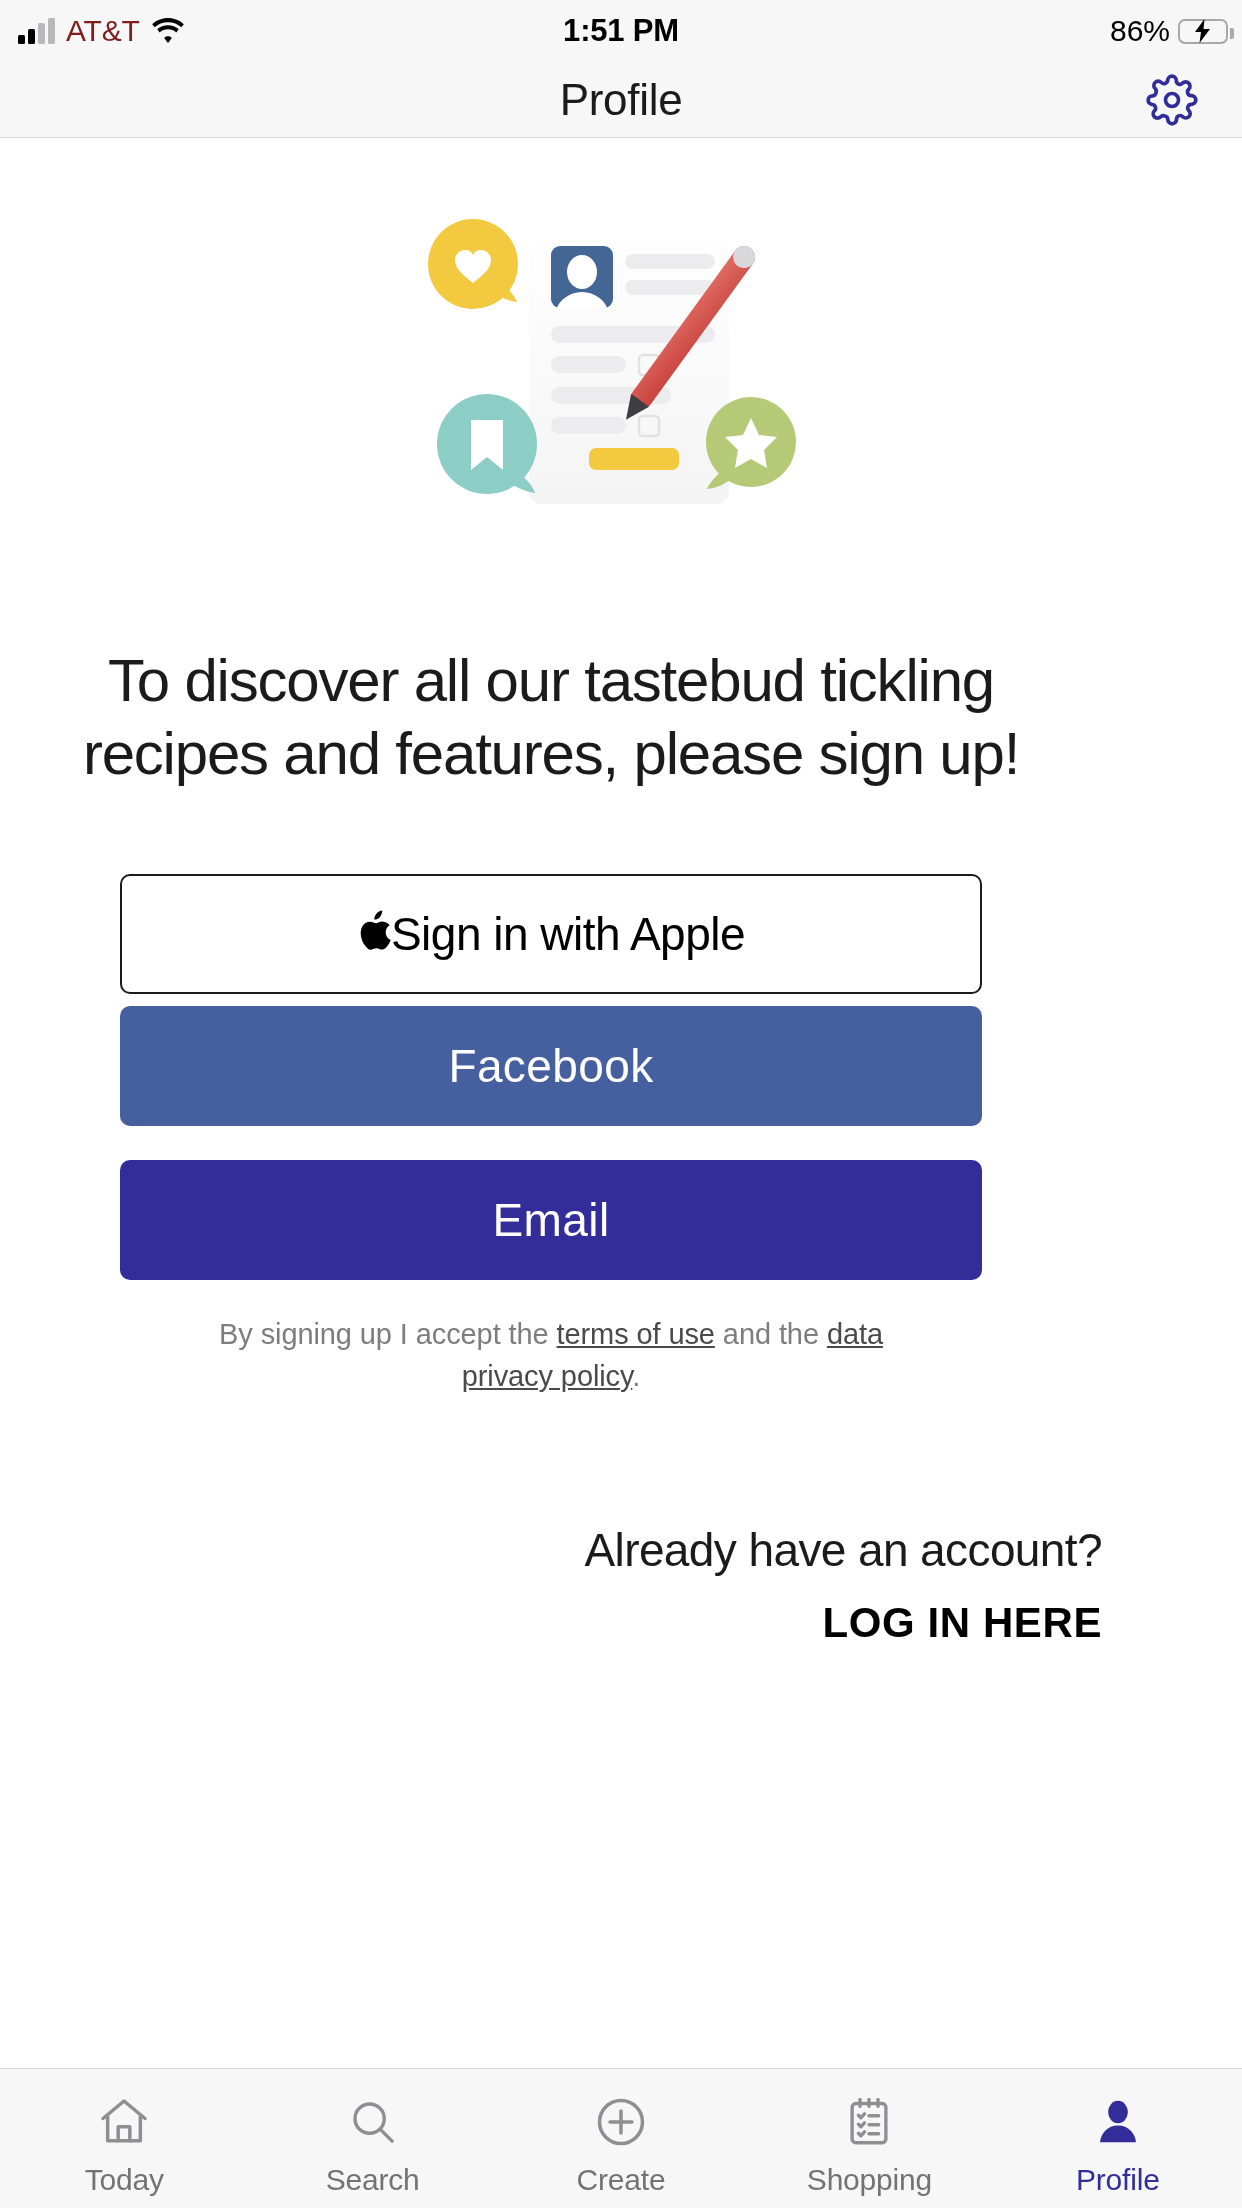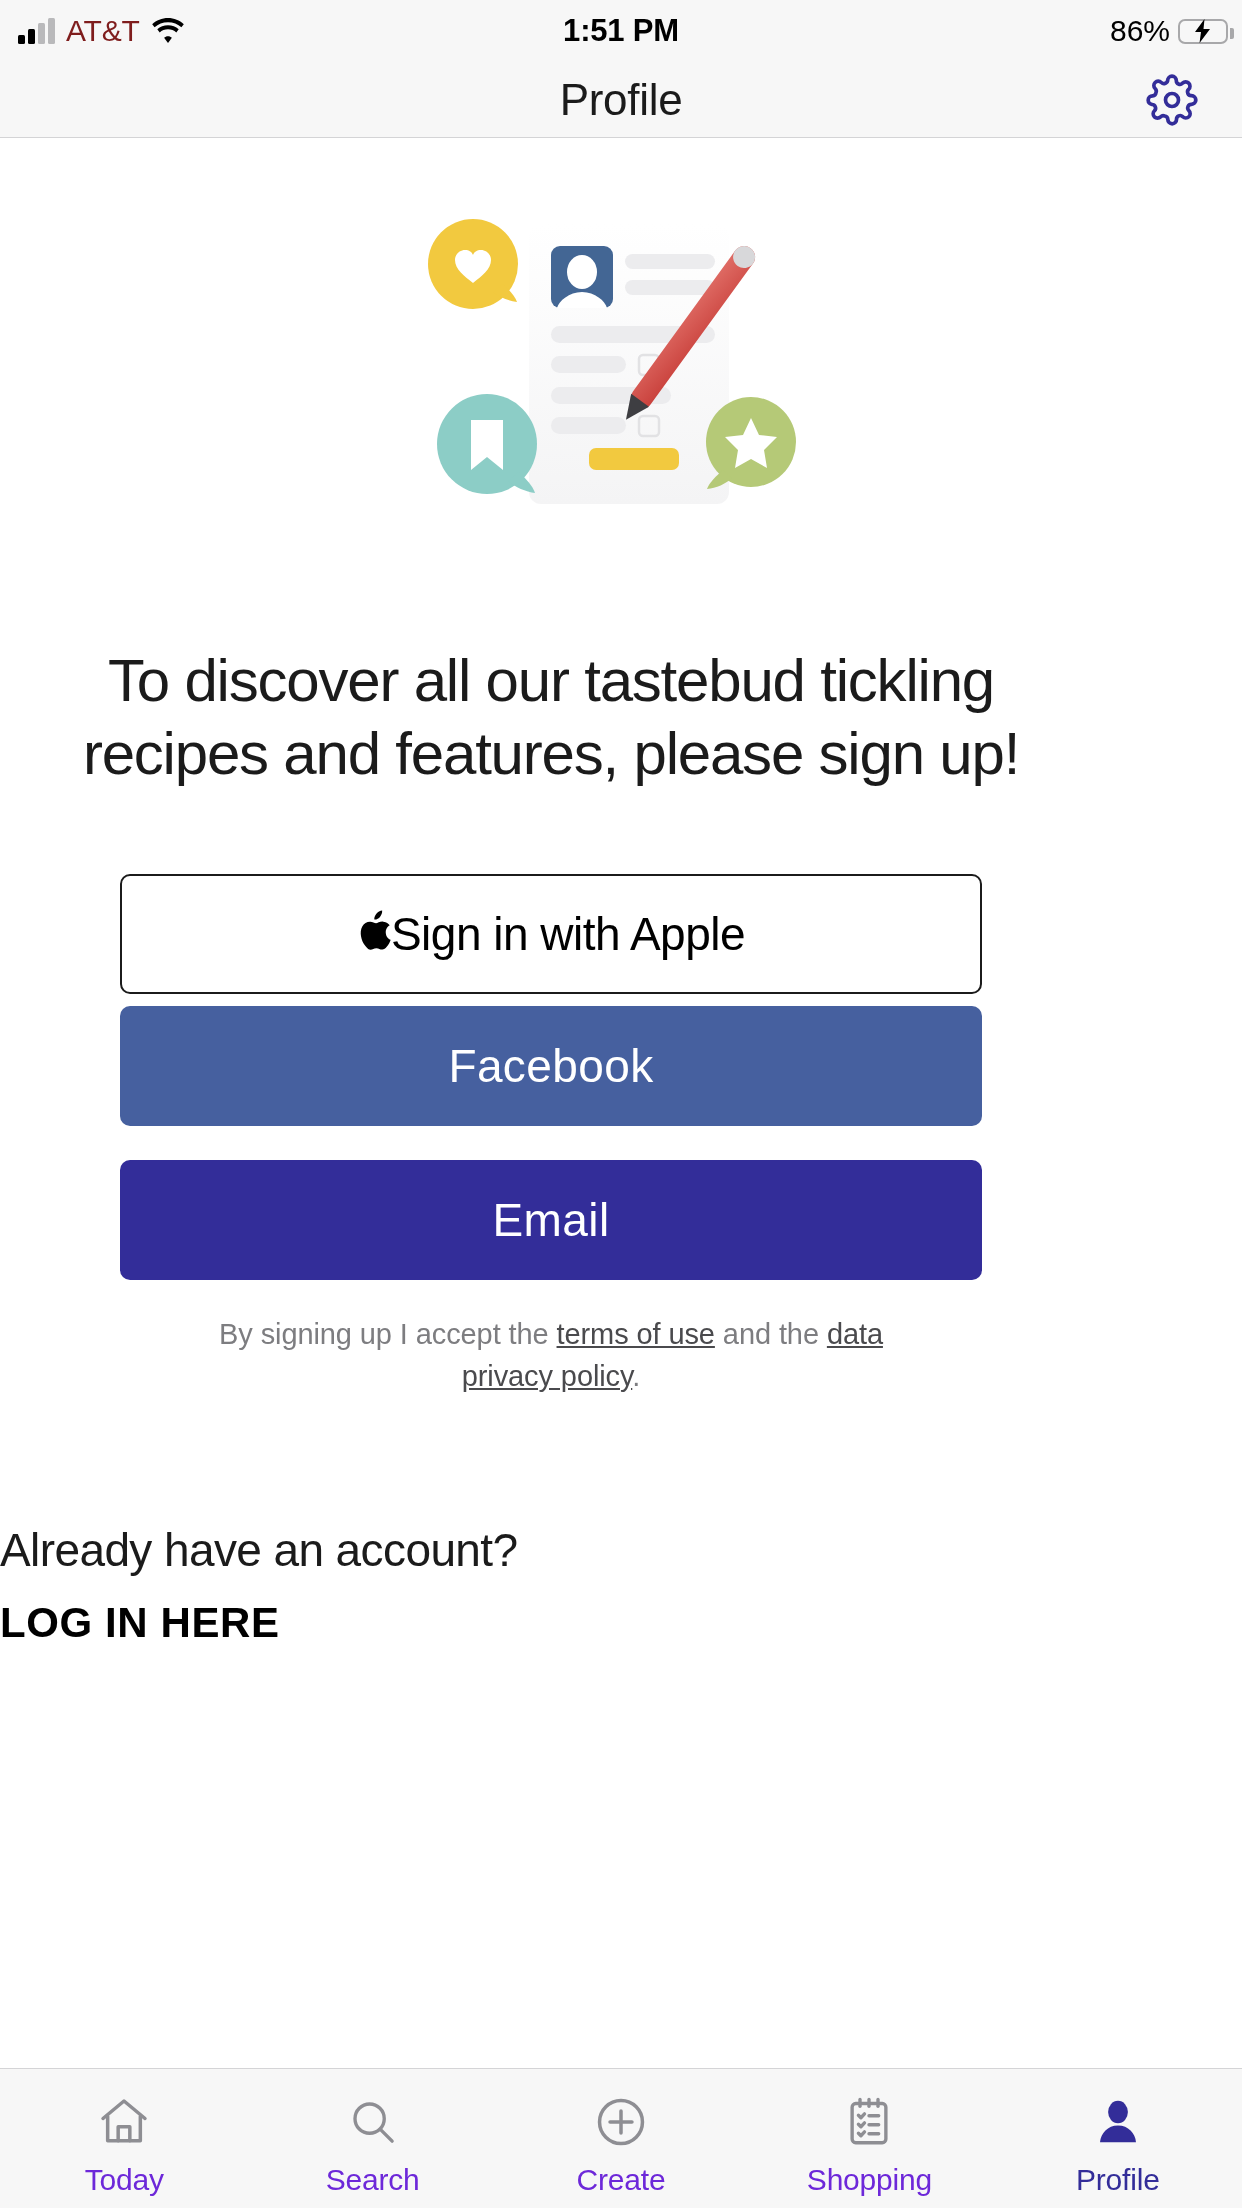--- a/index.html
+++ b/index.html
@@ -89,39 +89,39 @@
   .btn-email { background:#332d99; color:#fff; font-weight:400; margin-top:34px; letter-spacing:0.4px; }
 
   
   .legal {
     margin:34px auto 0; width:760px; text-align:center;
     font-size:29px; line-height:1.42; color:#7d7d80; letter-spacing:-0.1px;
   }
   .legal a { color:#4a4a4d; text-decoration:underline; cursor:pointer; }
 
   
-  .login { margin:126px auto 12px; text-align:left; }
+  .login { margin:126px auto 12px; text-align:right; }
   .login-q { font-size:46px; color:#1b1b1b; font-weight:400; letter-spacing:-0.6px; }
   .login-link {
     margin-top:22px; font-size:42px; font-weight:700; color:#000000;
     letter-spacing:0.6px; cursor:pointer;
   }
 
   
   .tabbar {
     position:absolute; bottom:0; left:0; width:1242px; height:140px;
     background:#f7f7f7; border-top:1px solid #d4d4d6;
     display:flex; align-items:flex-start; padding-top:22px;
   }
   .tab {
     flex:1; display:flex; flex-direction:column; align-items:center; gap:10px;
     cursor:pointer;
   }
   .tab-ico { height:62px; display:flex; align-items:center; justify-content:center; }
-  .tab-label { font-size:30px; color:#6d28d9; letter-spacing:-0.2px; }
+  .tab-label { font-size:30px; color:#737373; letter-spacing:-0.2px; }
   .tab.active .tab-label { color:#332d99; }
 </style>
 </head>
 <body>
 
 <div class="screen">
 
   <div class="statusbar">
     <div class="sb-left">
       <span class="sig">

